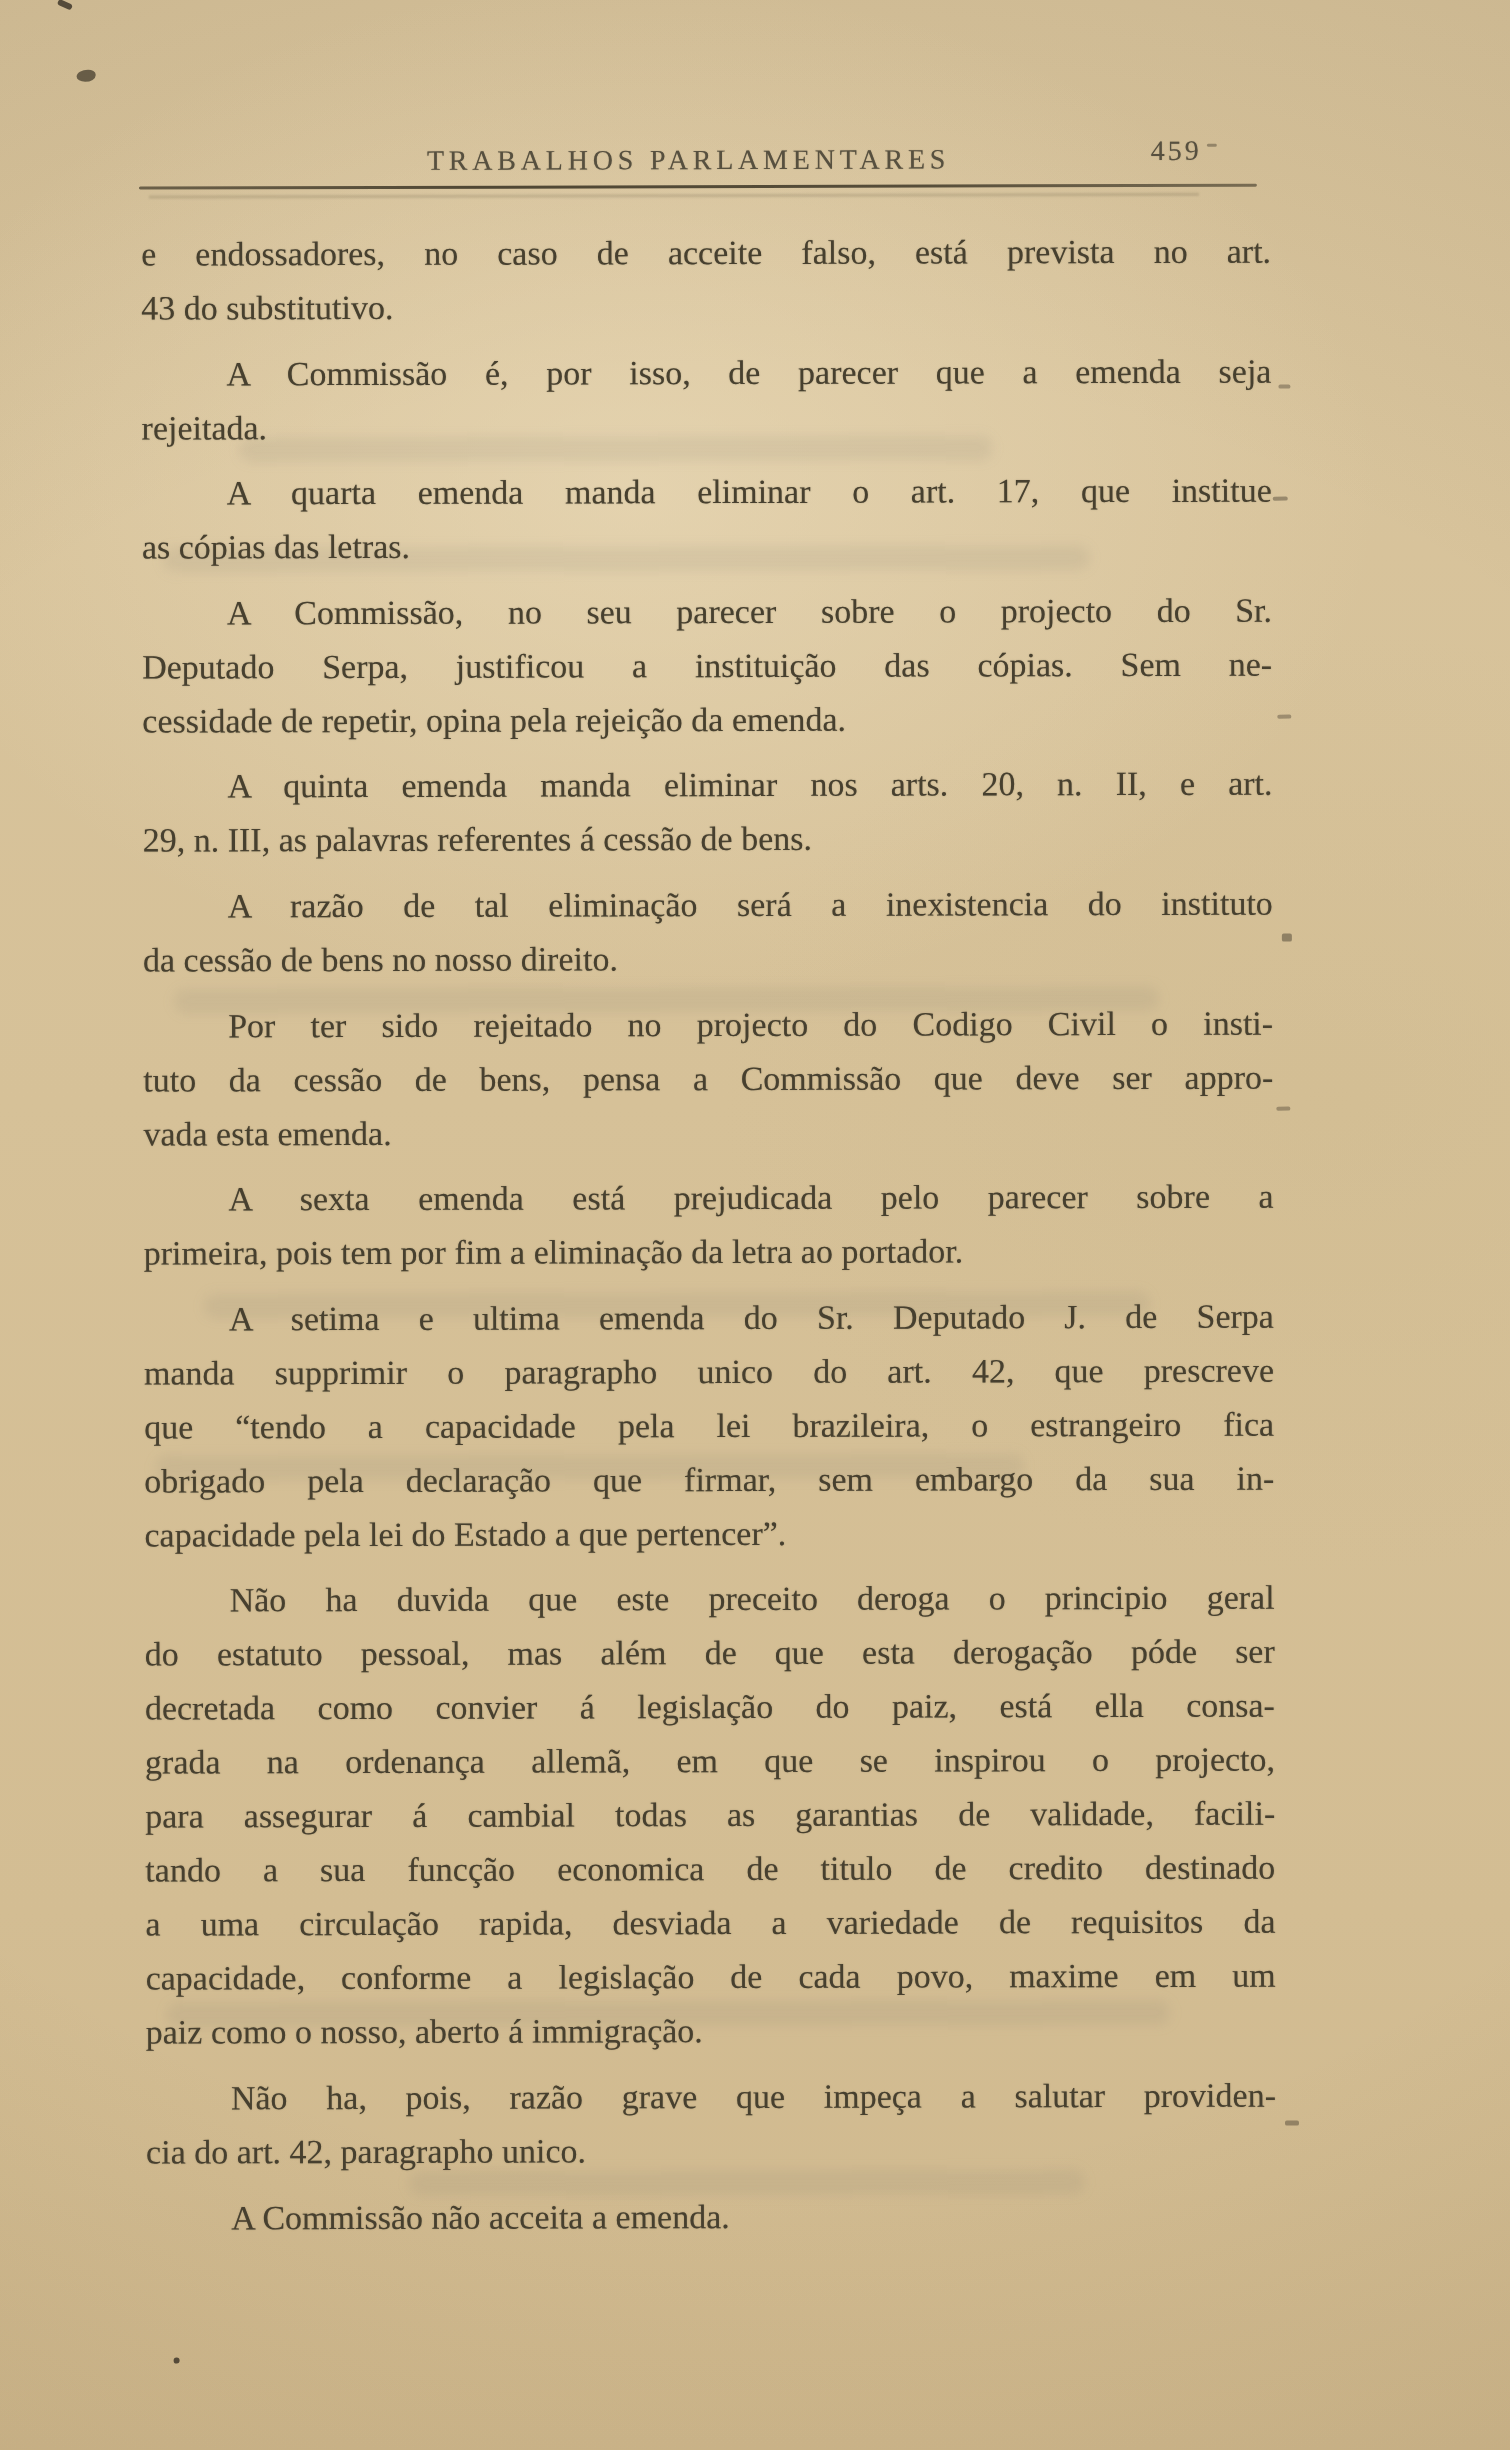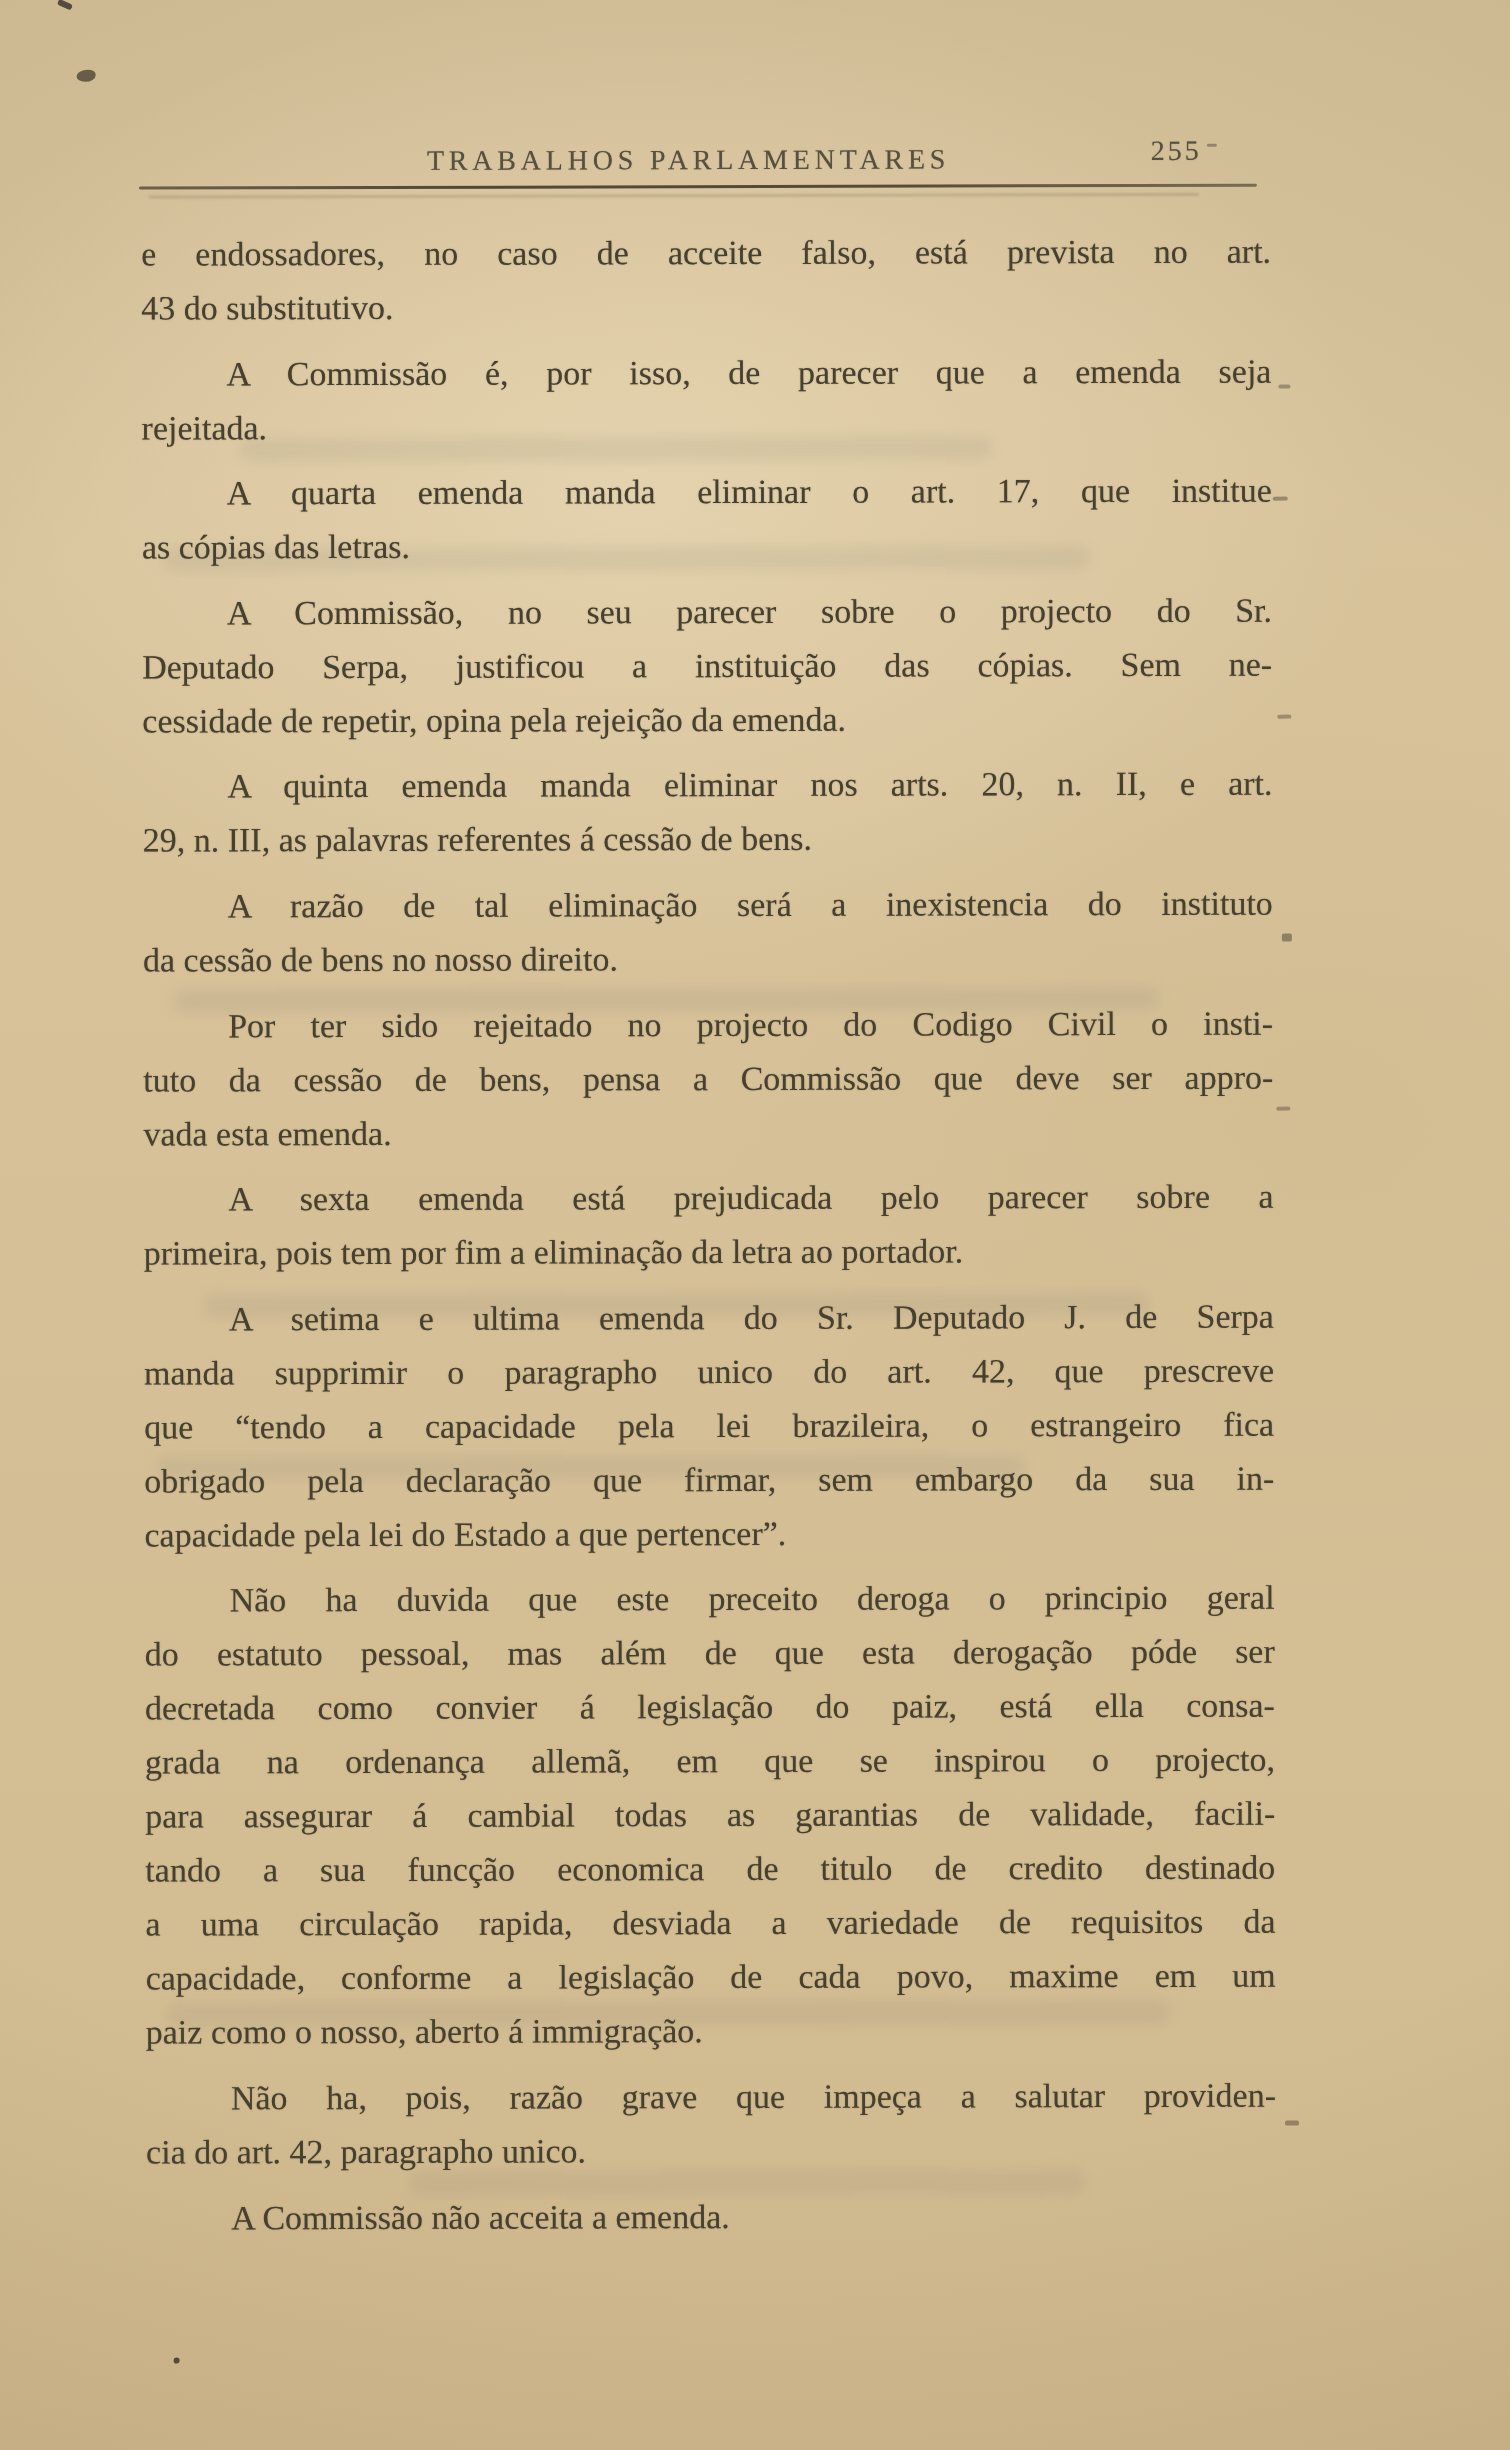--- a/index.html
+++ b/index.html
@@ -133,21 +133,21 @@
 
   <div class="ghost g1"></div>
   <div class="ghost g2"></div>
   <div class="ghost g3"></div>
   <div class="ghost g4"></div>
   <div class="ghost g5"></div>
   <div class="ghost g6"></div>
   <div class="ghost g7"></div>
 
   <div class="running-head-title">TRABALHOS PARLAMENTARES</div>
-  <div class="running-head-page">255</div>
+  <div class="running-head-page">459</div>
   <div class="head-rule"></div>
 
   <div class="text-block">
       <div class="paragraph">
         <div class="line">e endossadores, no caso de acceite falso, está prevista no art.</div>
         <div class="line para-end">43 do substitutivo.</div>
       </div>
       <div class="paragraph">
         <div class="line indent">A Commissão é, por isso, de parecer que a emenda seja</div>
         <div class="line para-end">rejeitada.</div>

